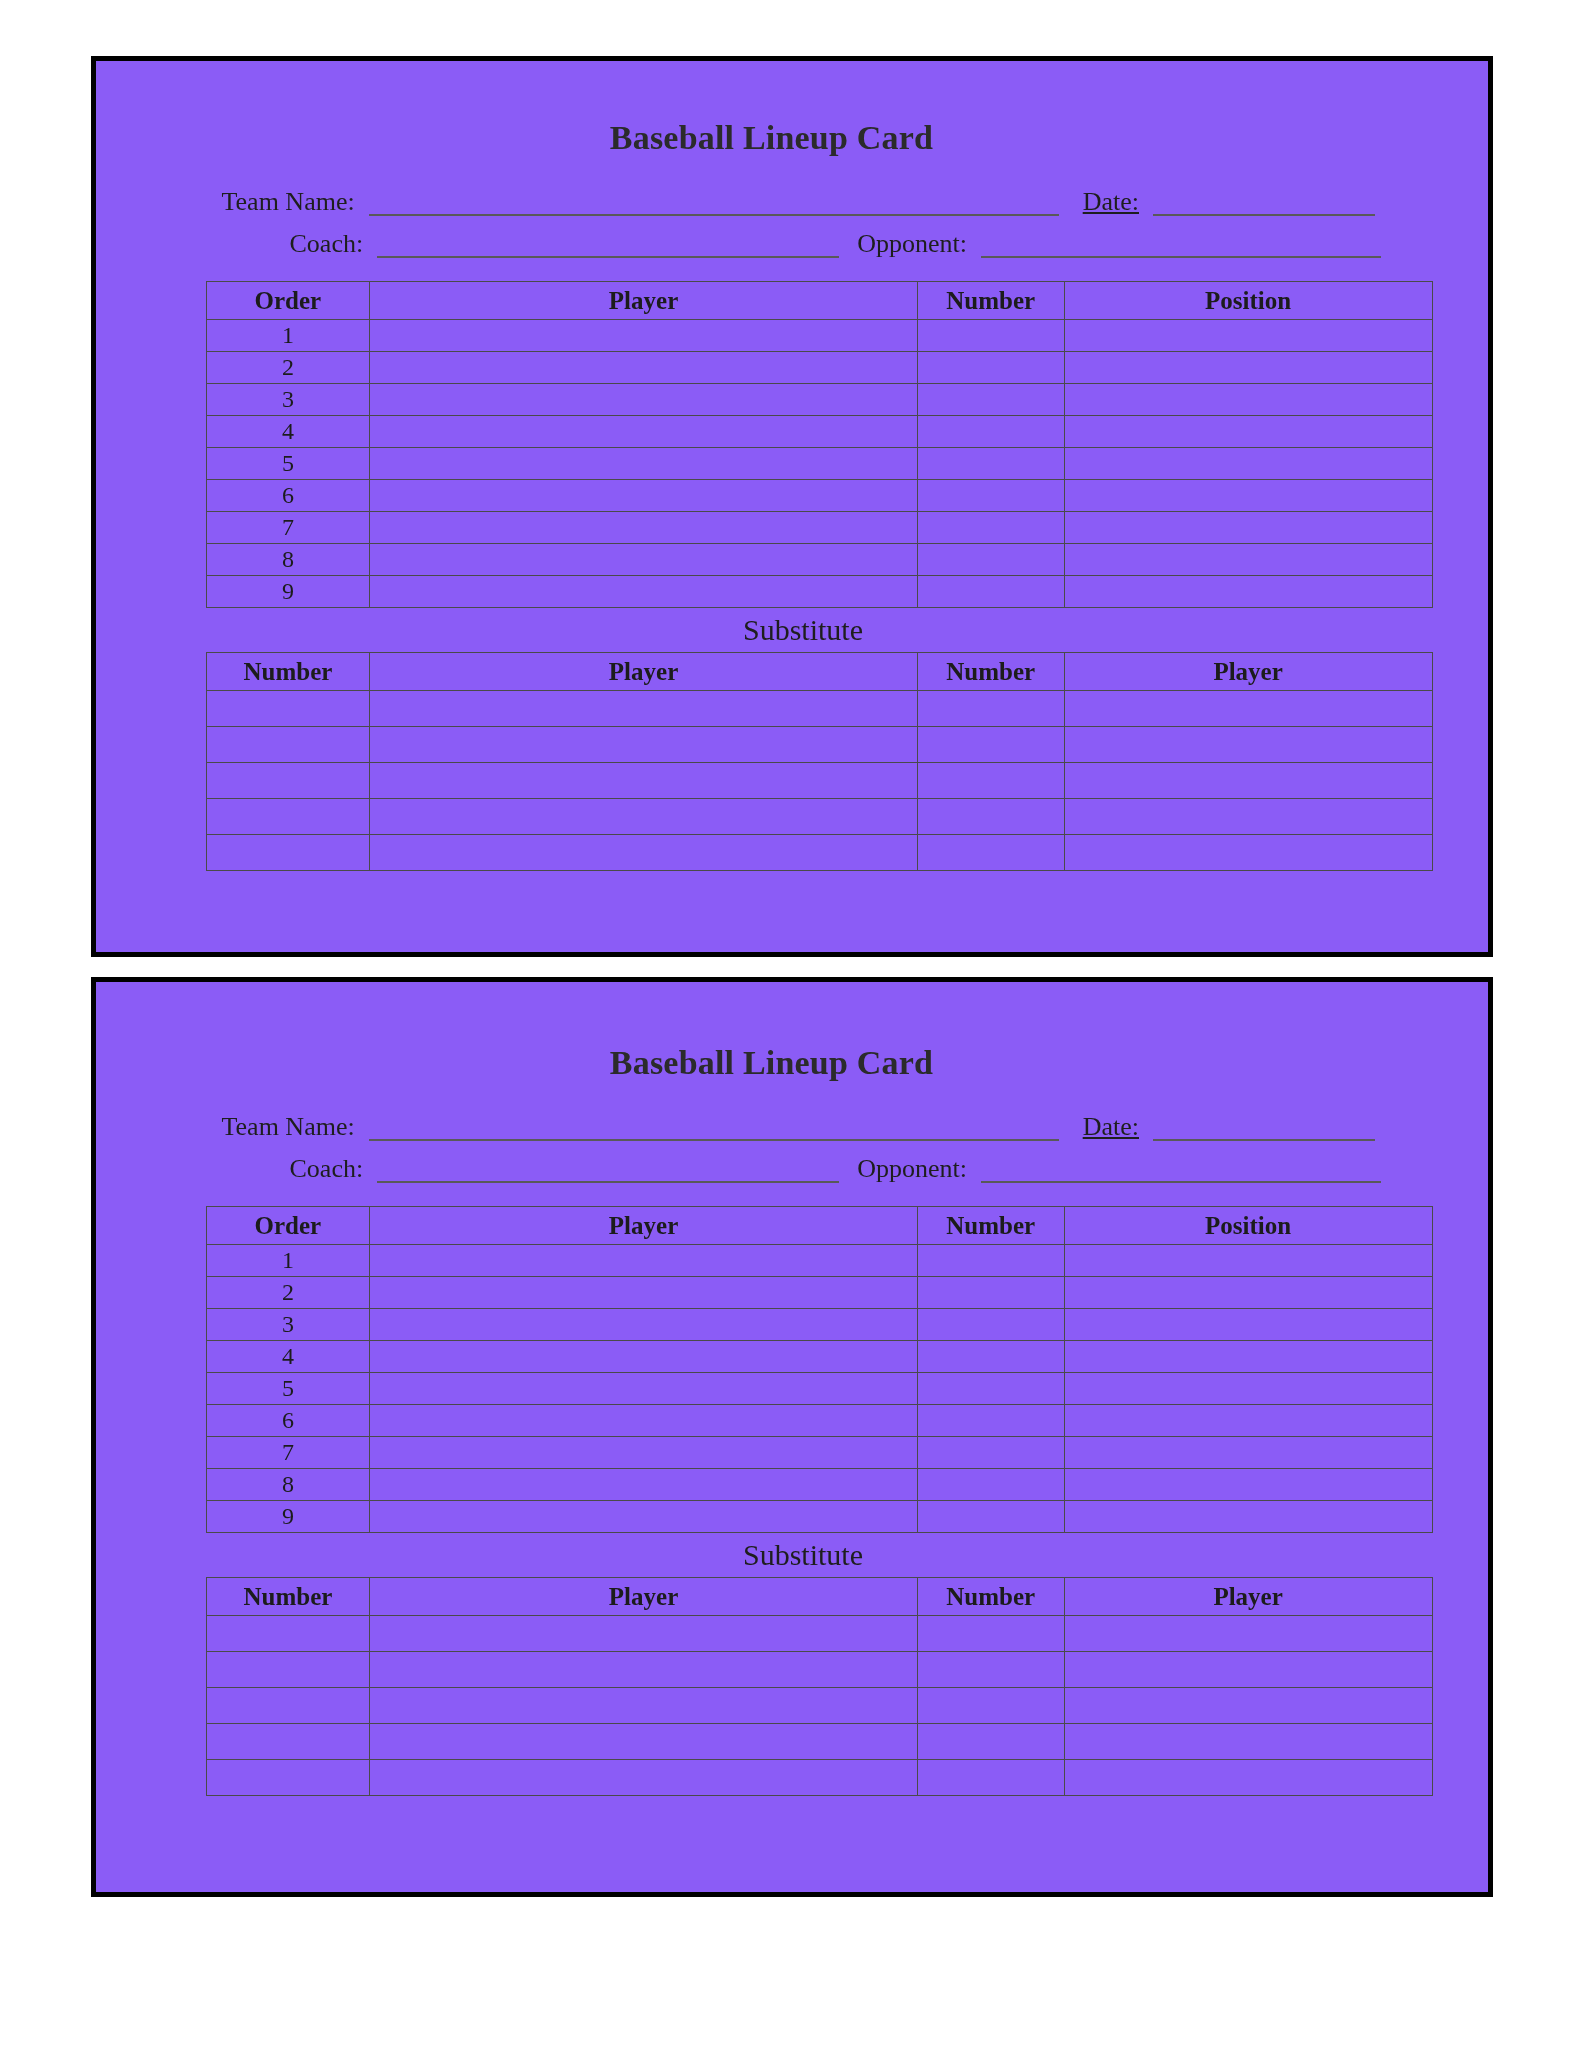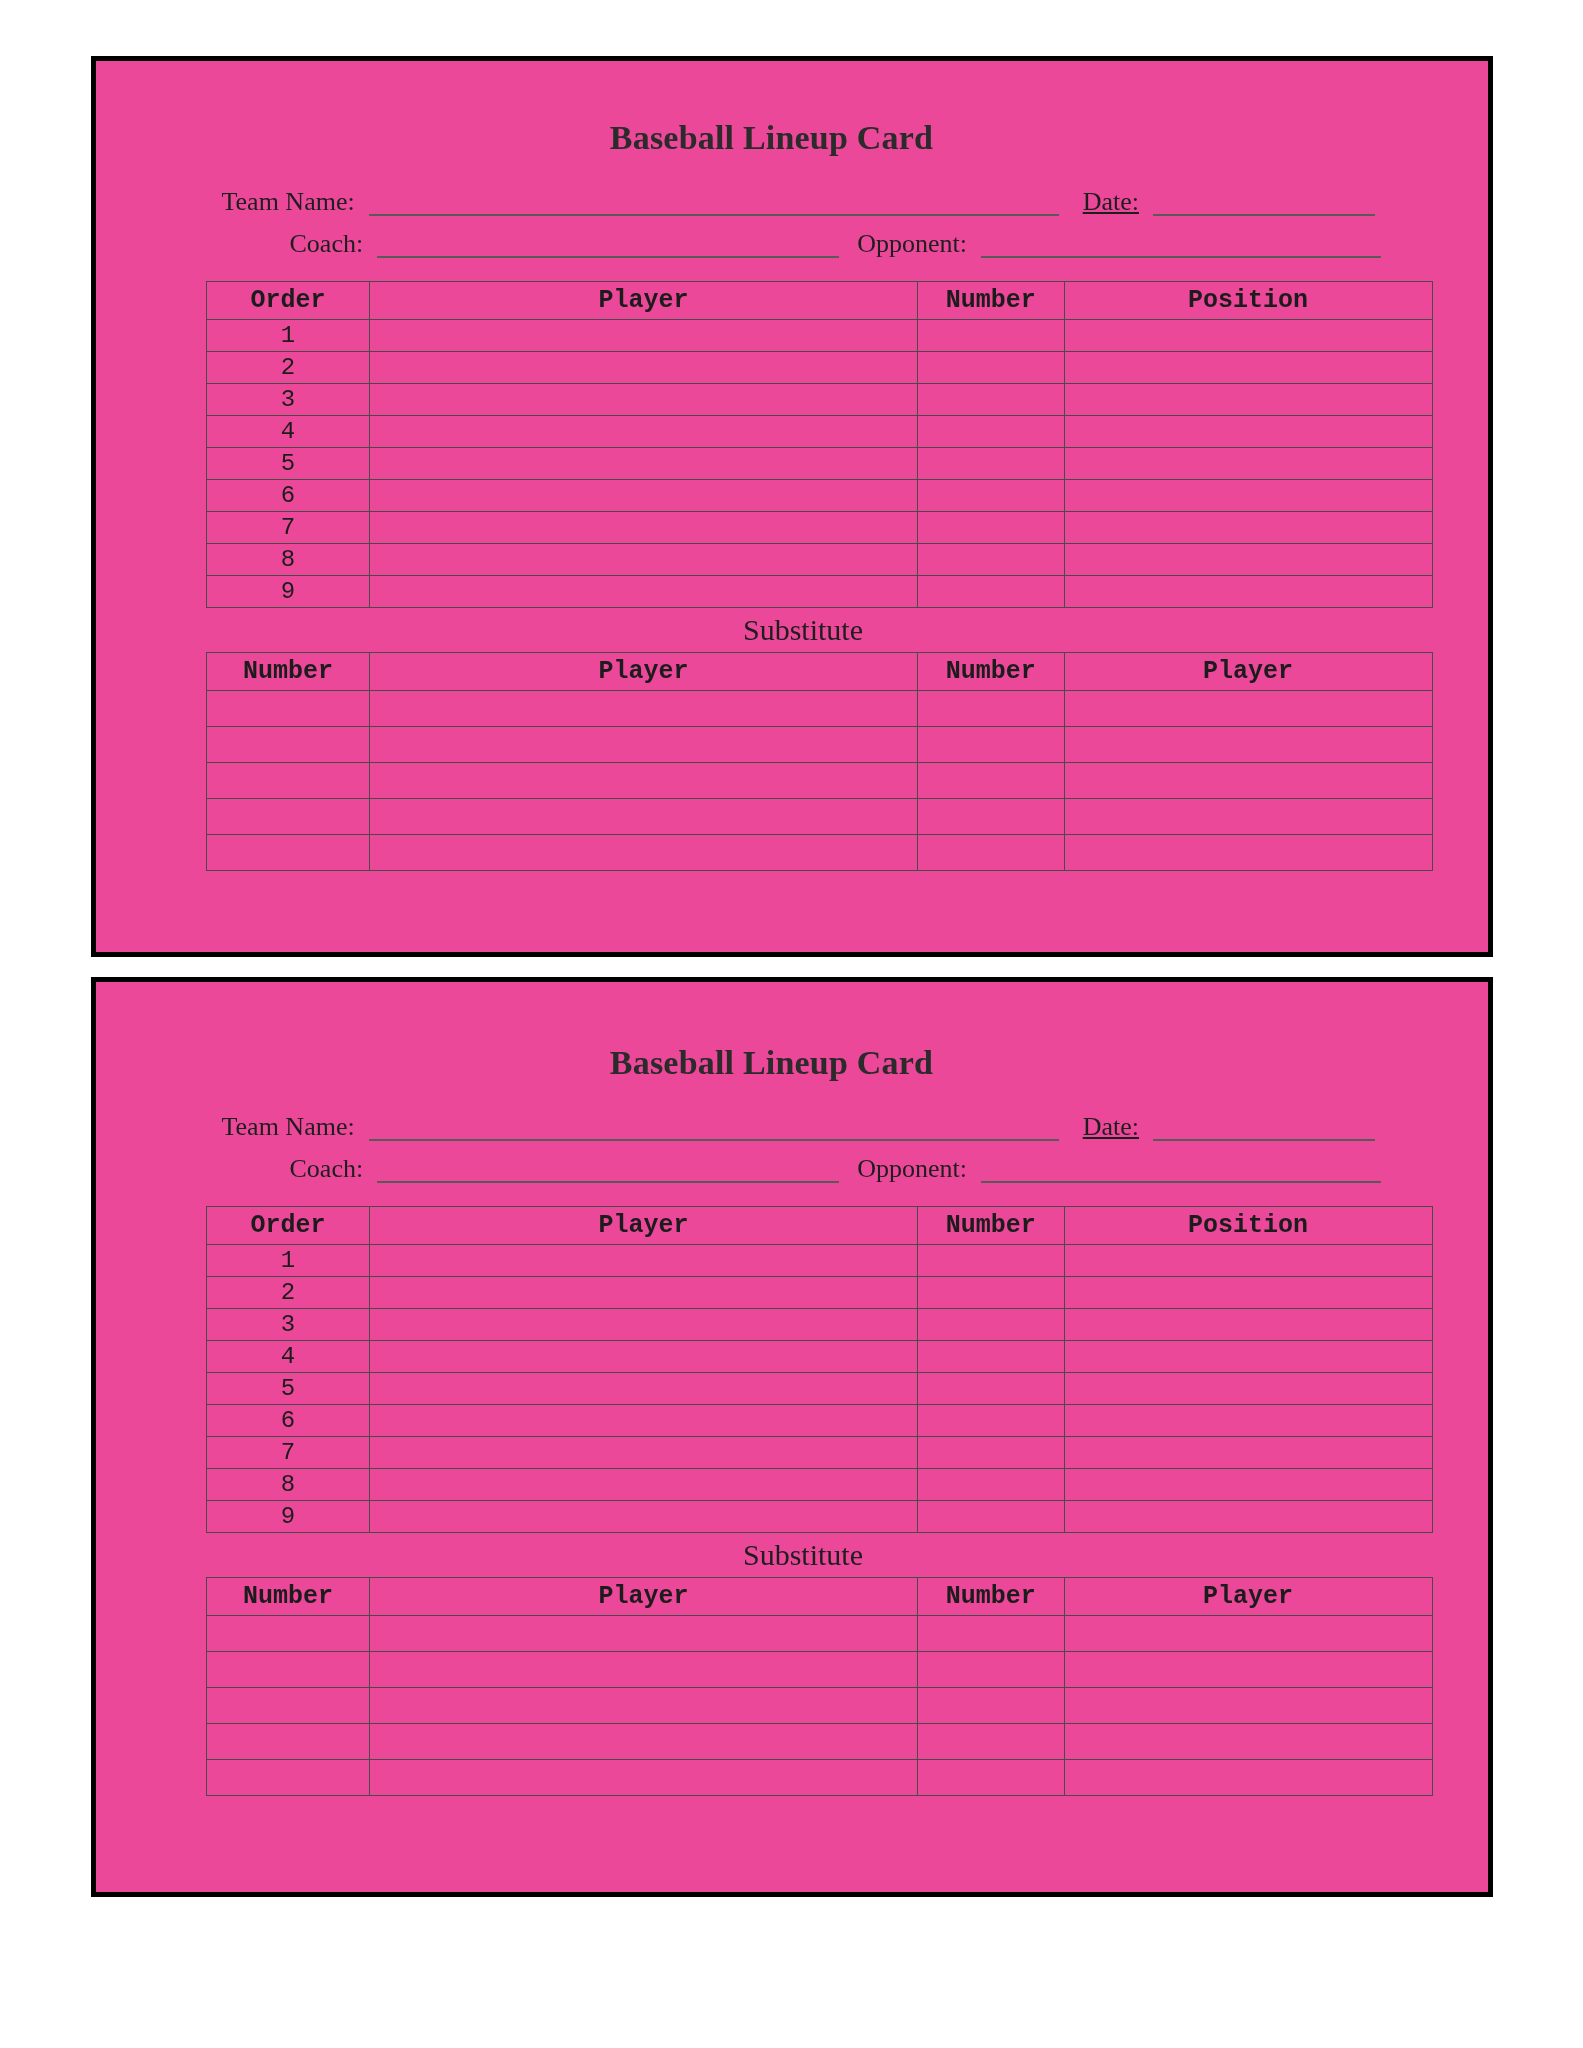--- a/index.html
+++ b/index.html
@@ -14,21 +14,21 @@
     height: 2048px;
     position: relative;
     background: #ffffff;
     padding: 56px 0 0 0;
   }
   .card {
     position: relative;
     width: 1402px;
     margin: 0 auto;
     border: 5px solid #000000;
-    background: #ec4899;
+    background: #8b5cf6;
   }
   .card.first { height: 901px; margin-bottom: 20px; }
   .card.second { height: 920px; }
 
   .card-title {
     text-align: center;
     font-weight: bold;
     font-size: 34px;
     color: #2b2b2b;
     letter-spacing: 0.2px;
@@ -67,21 +67,21 @@
   .f-teamname-line  { width: 690px; }
   .f-date-label     { margin-left: 14px; text-decoration: underline; }
   .f-date-line      { width: 222px; }
   
   .f-coach-label    { margin-left: 68px; }
   .f-coach-line     { width: 462px; }
   .f-opponent-label { margin-left: 8px; }
   .f-opponent-line  { width: 400px; }
 
   
-  .tbl-wrap { padding: 0 55px 0 110px; margin-top: 20px; font-family: Liberation Mono, monospace; }
+  .tbl-wrap { padding: 0 55px 0 110px; margin-top: 20px; }
   table.grid {
     width: 100%;
     border-collapse: collapse;
     table-layout: fixed;
   }
   table.grid td, table.grid th {
     border: 1px solid #4a4a4a;
     padding: 0;
     margin: 0;
   }

